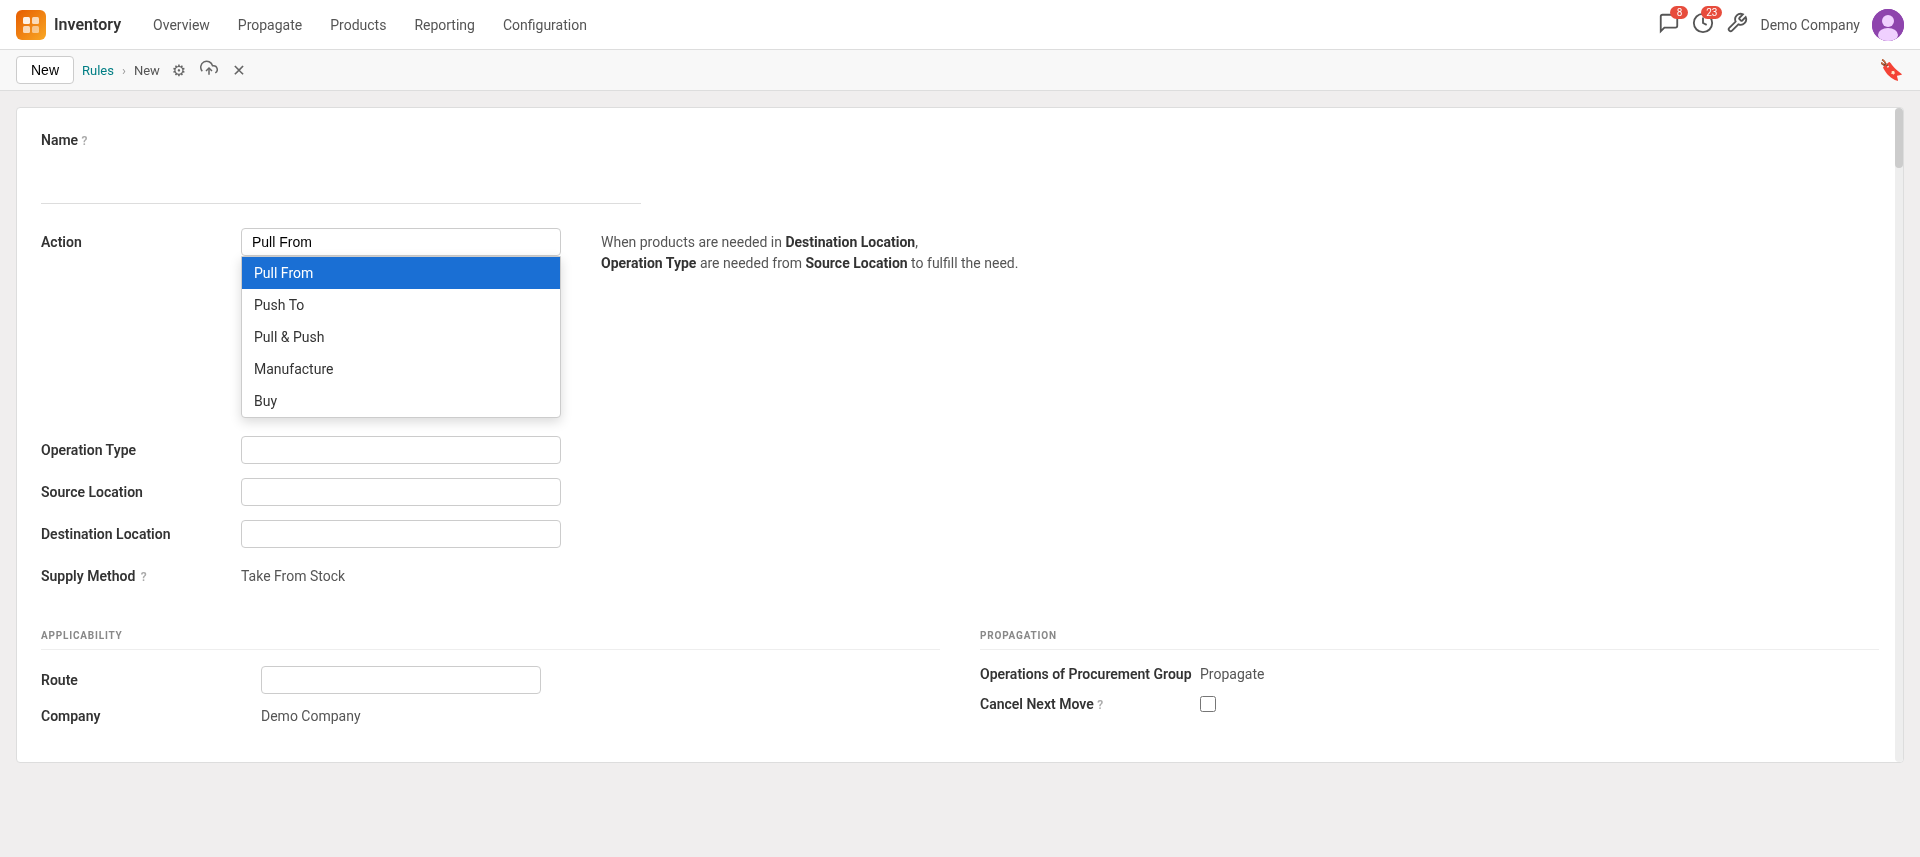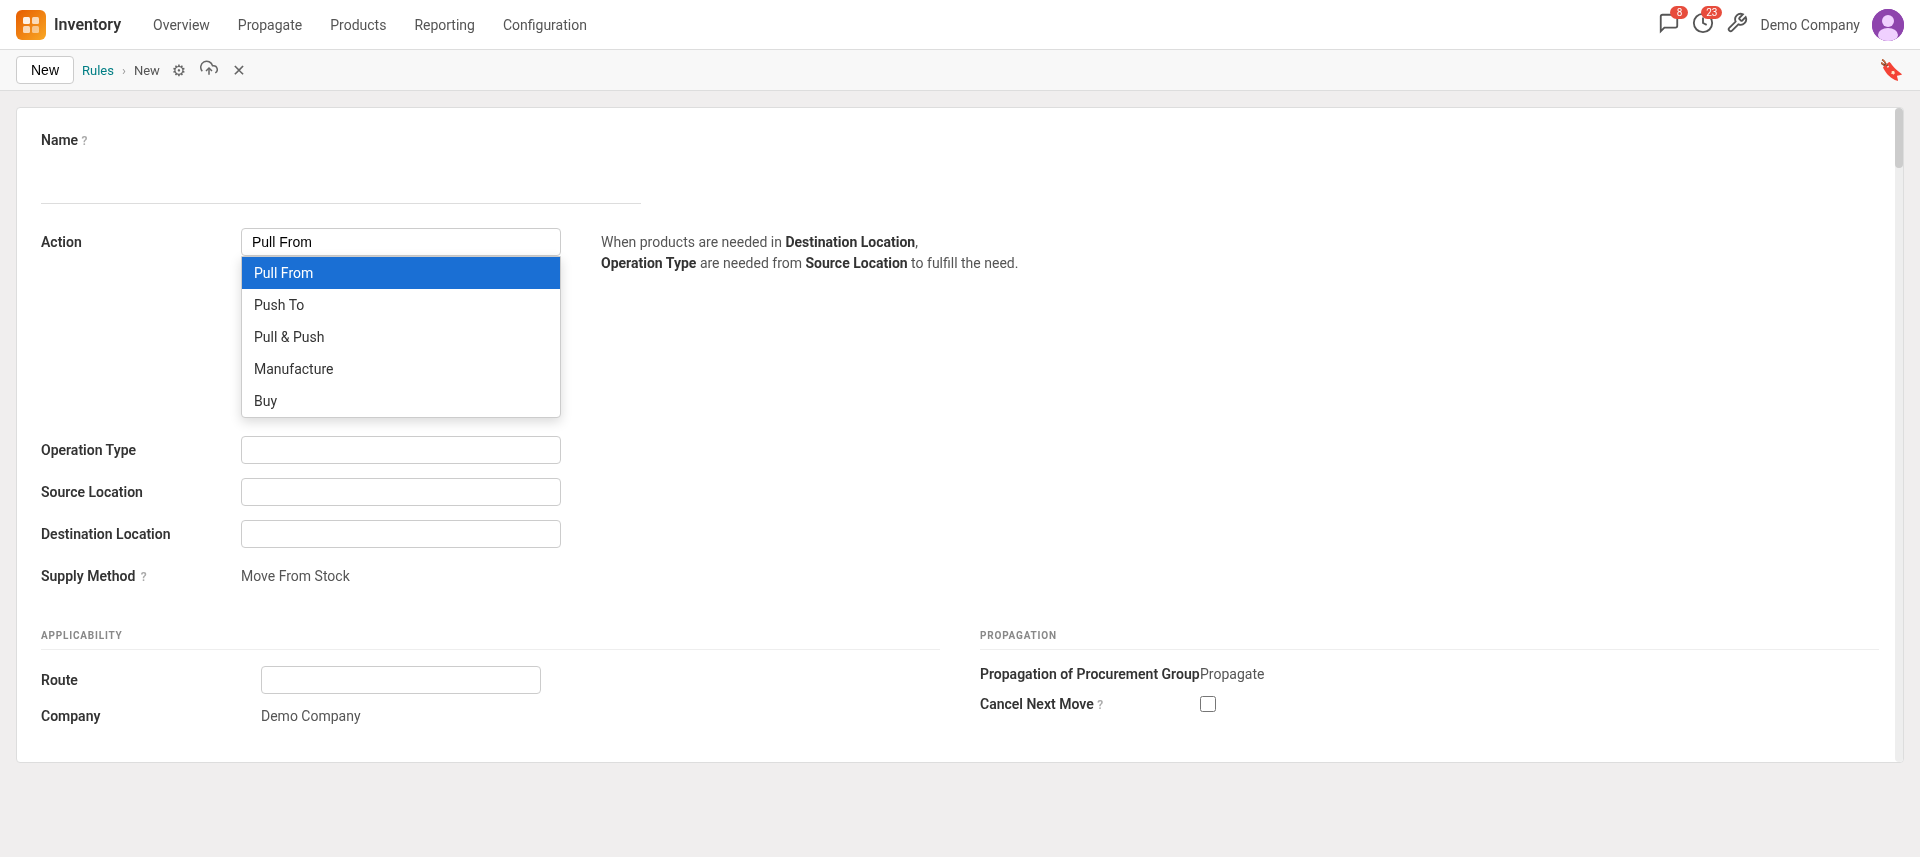--- a/index.html
+++ b/index.html
@@ -208,21 +208,21 @@
       <div class="form-group" style="margin-bottom:14px;">
         <span class="form-label">Destination Location</span>
         <input class="form-input" type="text" style="max-width: 320px;">
       </div>
 
       <div class="form-group" style="margin-bottom:14px;">
         <span class="form-label">
           <span>Supply Method</span>
           <span class="help">?</span>
         </span>
-        <span class="supply-method-value">Move From Stock</span>
+        <span class="supply-method-value">Take From Stock</span>
       </div>
     </div>
 
     <div class="action-desc" style="margin-left:40px; margin-top:0; padding-top:4px;">
       <span>When products are needed in </span><strong>Destination Location</strong><span>, </span><br>
       <strong>Operation Type</strong><span> are needed from </span><strong>Source Location</strong><span> to fulfill the need.</span>
     </div>
   </div>
 
   <div class="sections-row">
@@ -239,21 +239,21 @@
         <span class="section-form-label">Company</span>
         <span class="section-form-value">Demo Company</span>
       </div>
     </div>
 
     <div class="section">
       <div class="section-title">PROPAGATION</div>
 
       <div class="section-form-group">
         <span class="section-form-label">
-          <span>Propagation of Procurement Group</span>
+          <span>Operations of Procurement Group</span>
         </span>
         <span class="section-form-value">Propagate</span>
       </div>
 
       <div class="section-form-group">
         <span class="section-form-label">
           <span>Cancel Next Move</span>
           <span class="help">?</span>
         </span>
         <input type="checkbox" class="checkbox-input" style="">

